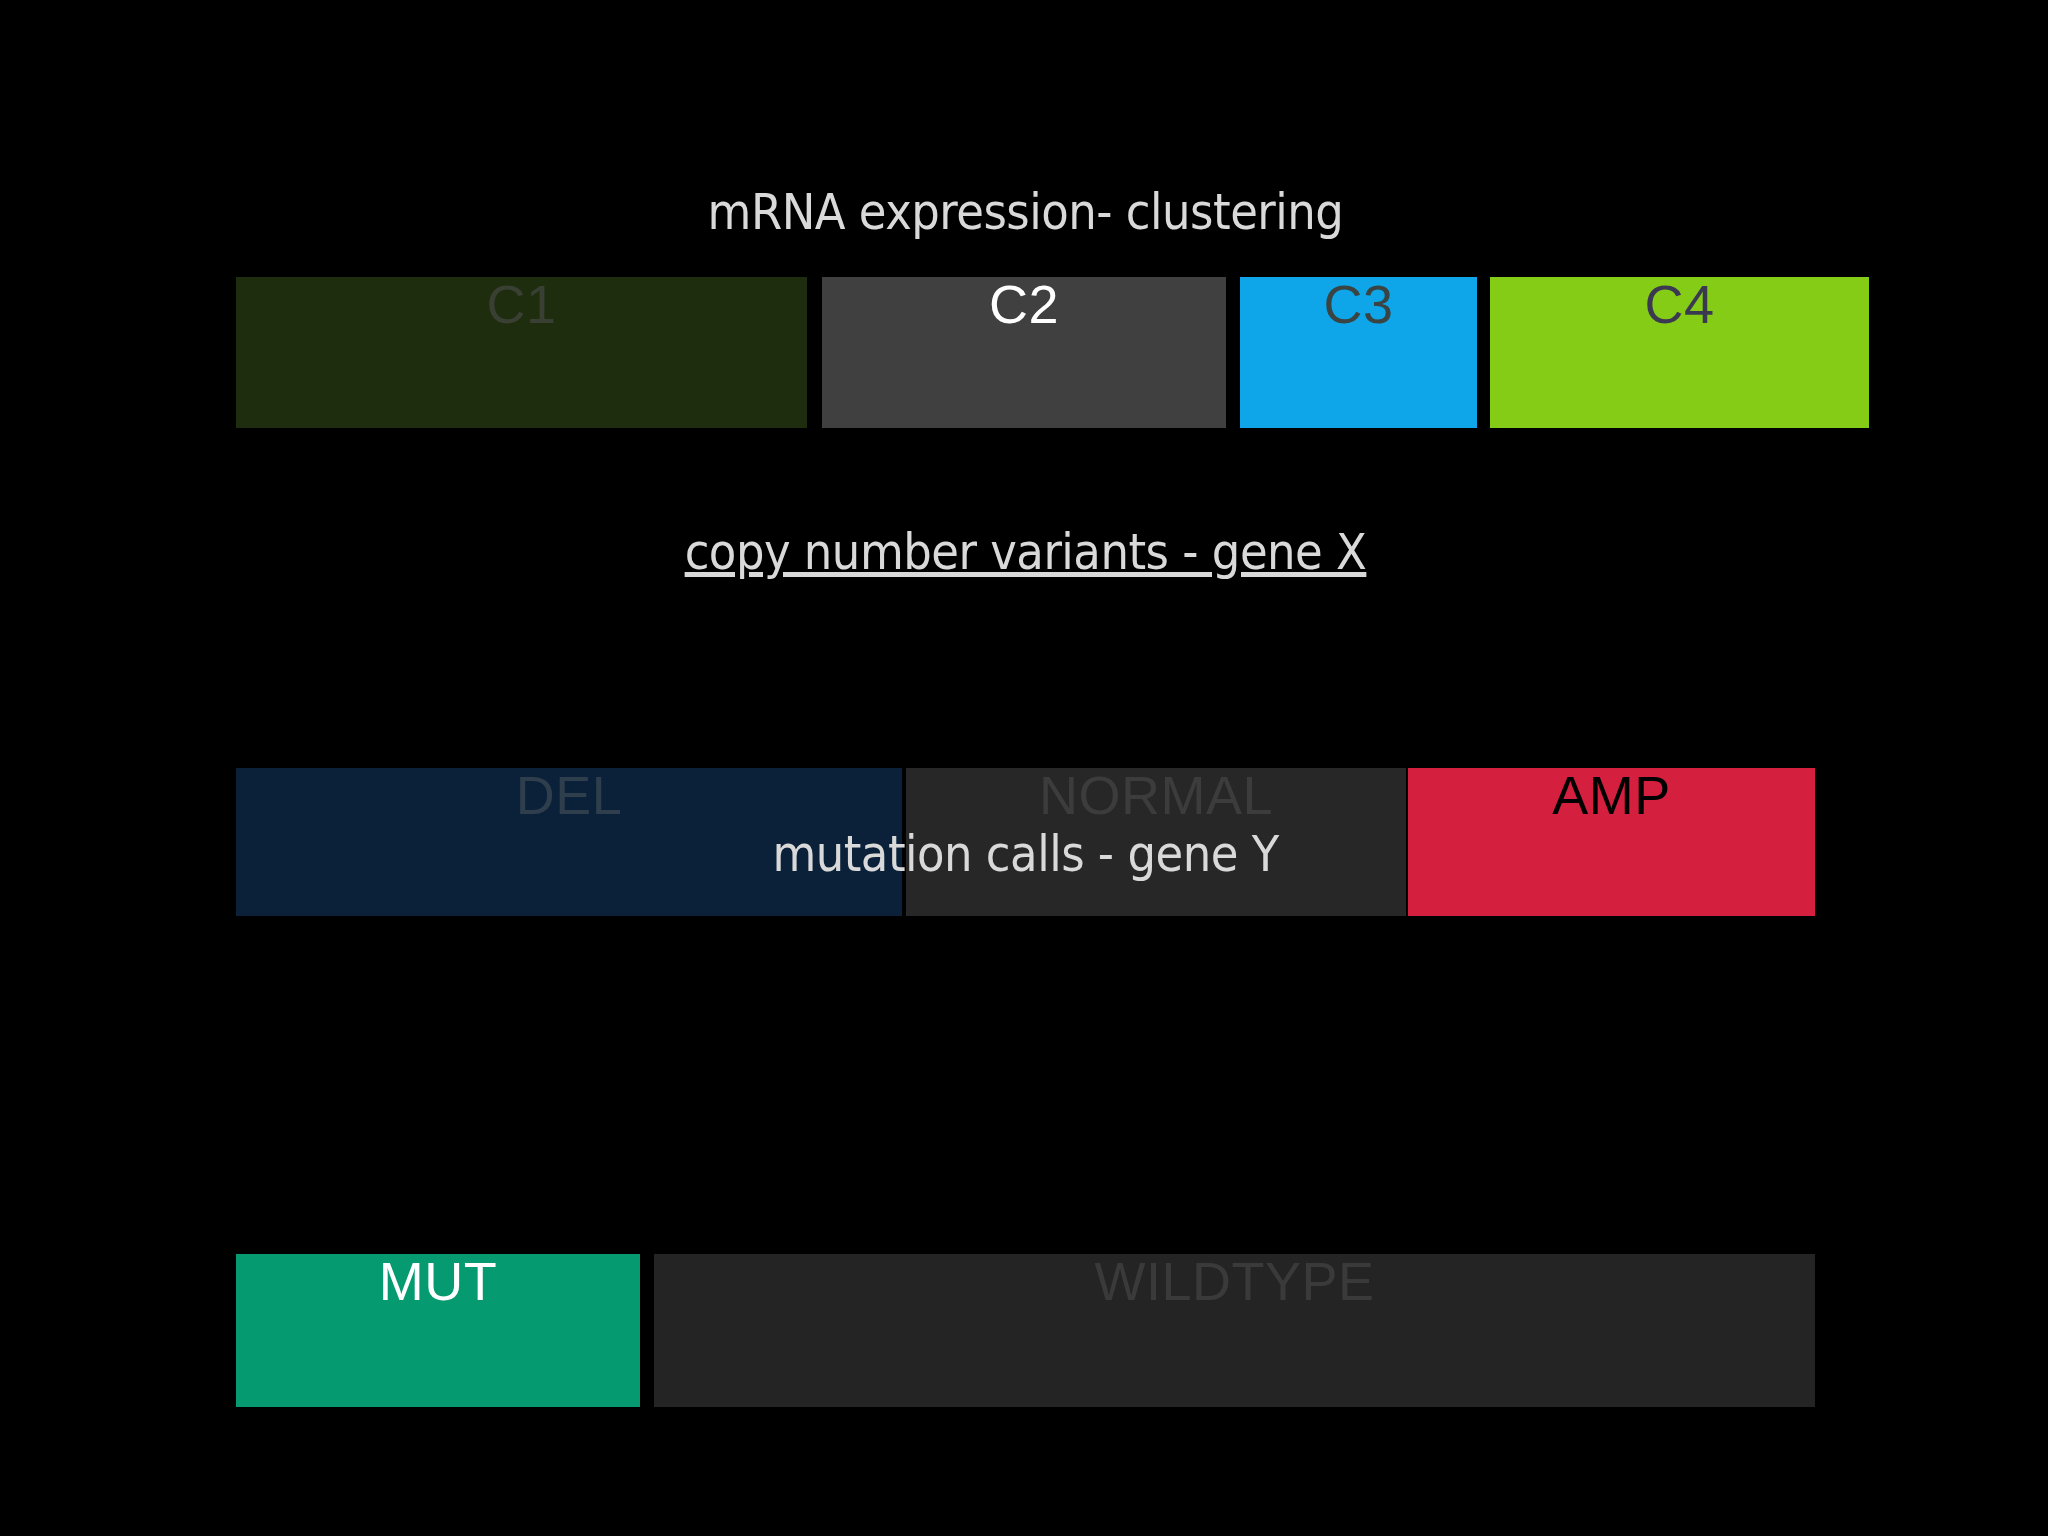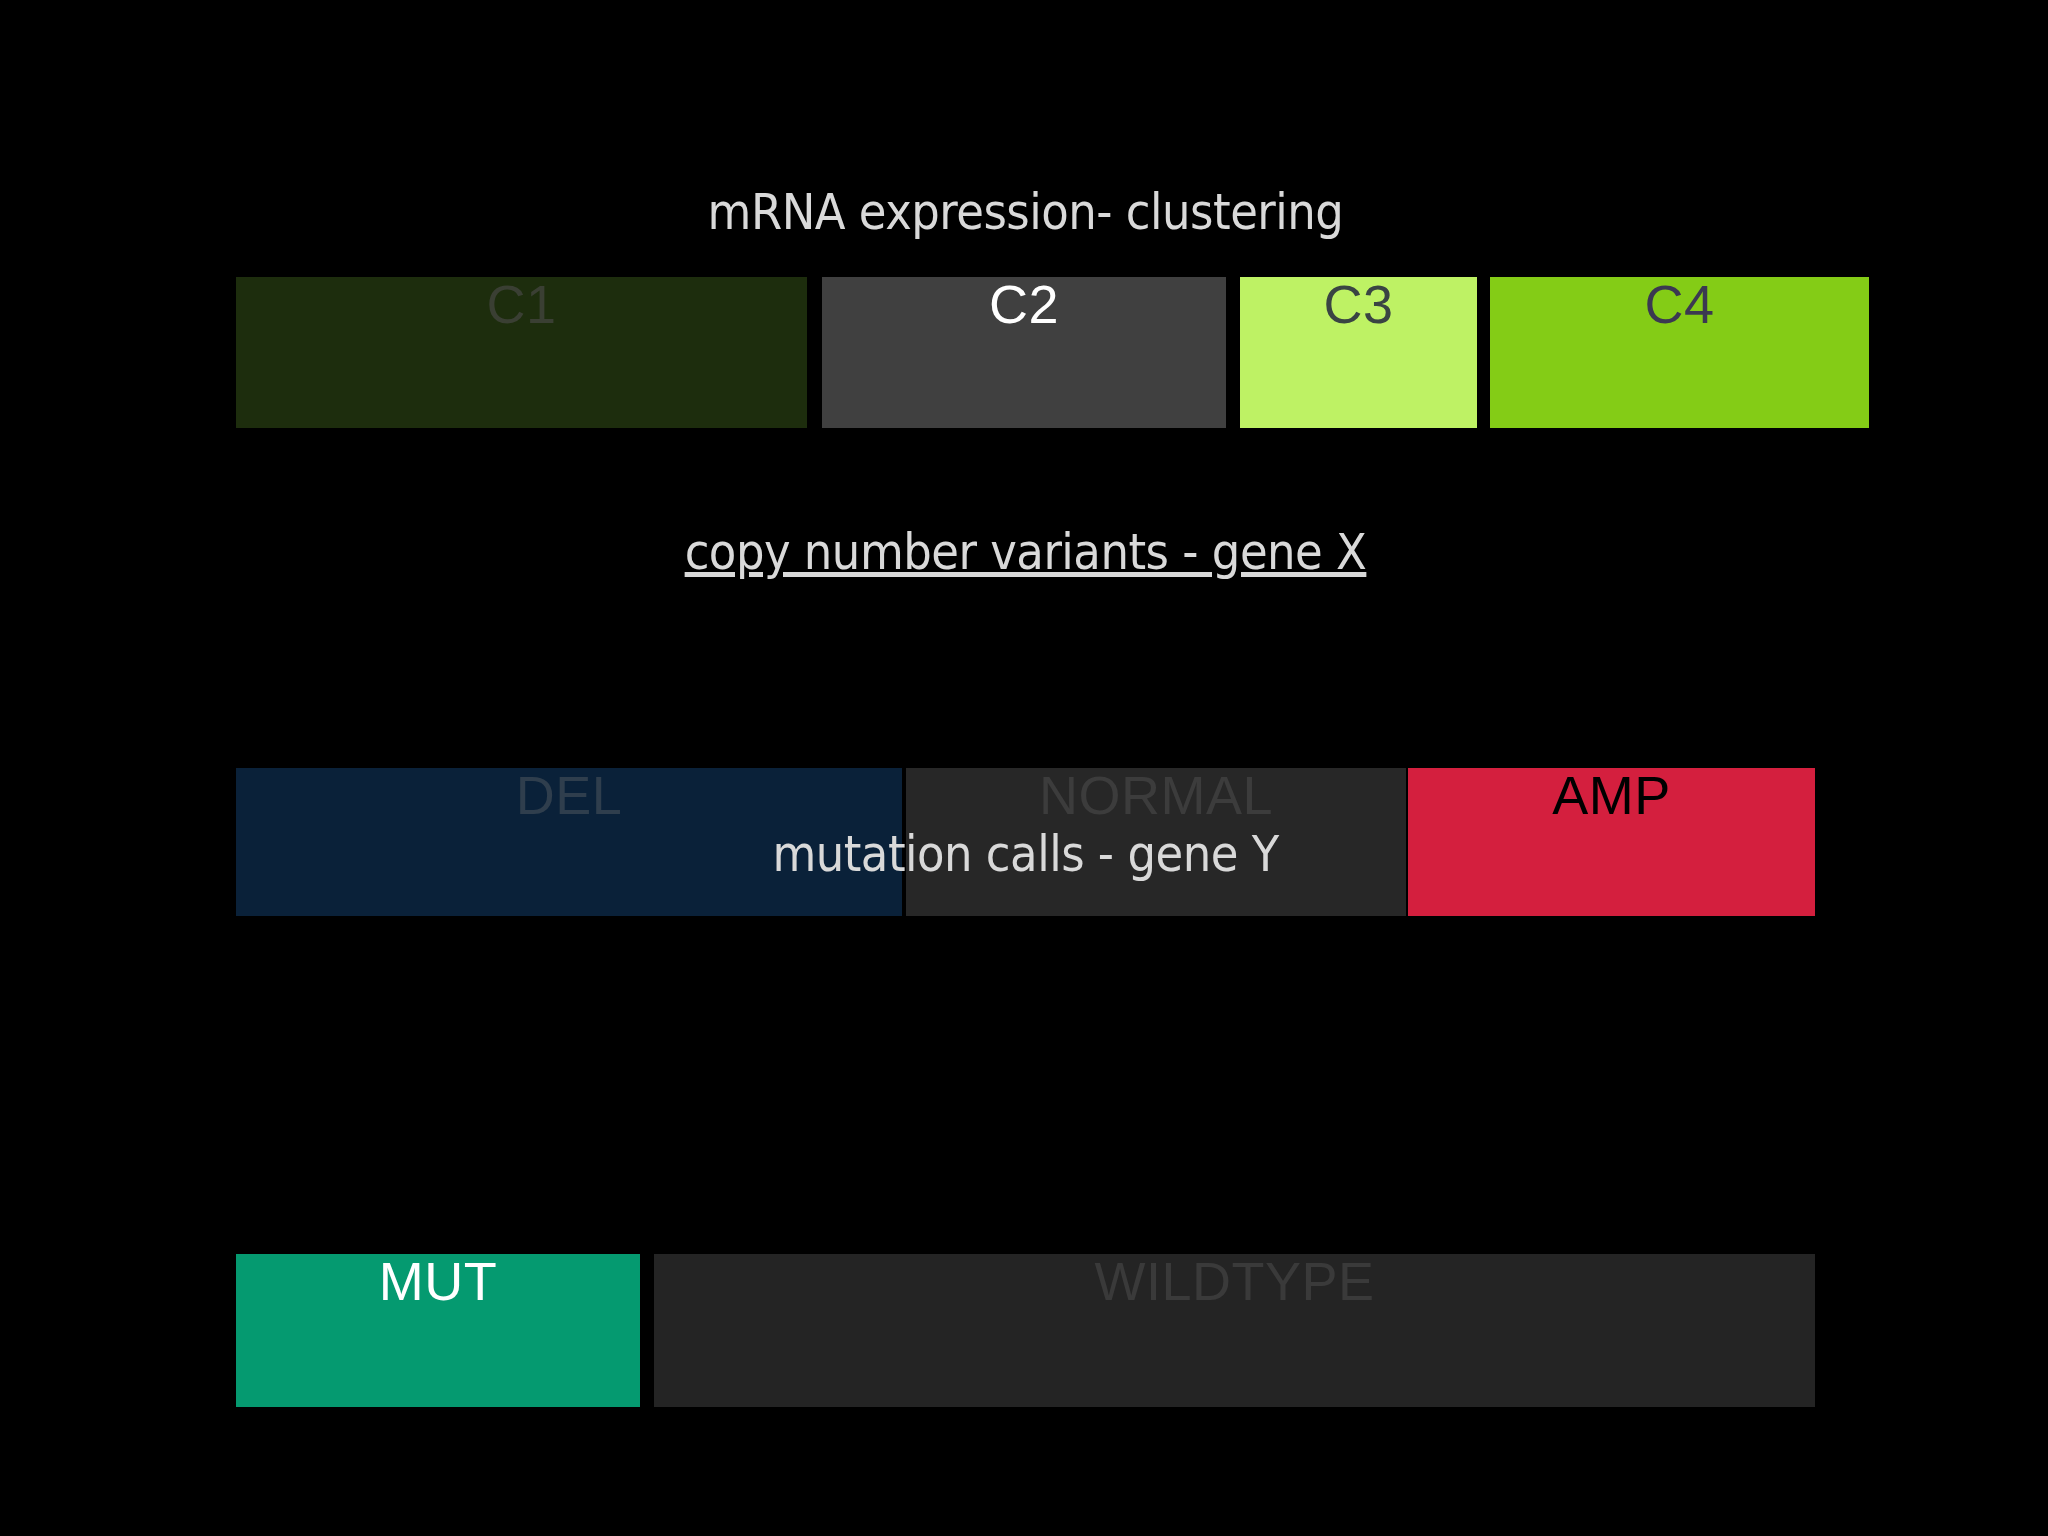--- a/index.html
+++ b/index.html
@@ -81,21 +81,21 @@
 
   <div class="section section-title" id="title-clustering" style="color: rgb(217, 217, 217);">mRNA expression- clustering</div>
 
   <div class="section track" id="row-clustering">
     <div class="seg" style="left: 0px; width: 571px; height: 100%; background: rgb(29, 45, 13);">
       <span class="seg-label" style="color: rgb(58, 63, 51);">C1</span>
     </div>
     <div class="seg" style="left: 586px; width: 404px; height: 100%; background: #404040;">
       <span class="seg-label" style="color: rgb(255, 255, 255);">C2</span>
     </div>
-    <div class="seg" style="left: 1004px; width: 237px; height: 100%; background: #bef264;">
+    <div class="seg" style="left: 1004px; width: 237px; height: 100%; background: #0ea5e9;">
       <span class="seg-label" style="color: rgb(58, 68, 67);">C3</span>
     </div>
     <div class="seg" style="left: 1254px; width: 379px; height: 100%; background: #84cc16;">
       <span class="seg-label" style="color: rgb(59, 56, 81);">C4</span>
     </div>
   </div>
 
   <div class="section section-title" id="title-cnv" style="color: rgb(217, 217, 217); text-decoration: underline;">copy number variants - gene X</div>
 
   <div class="section track" id="row-cnv">

